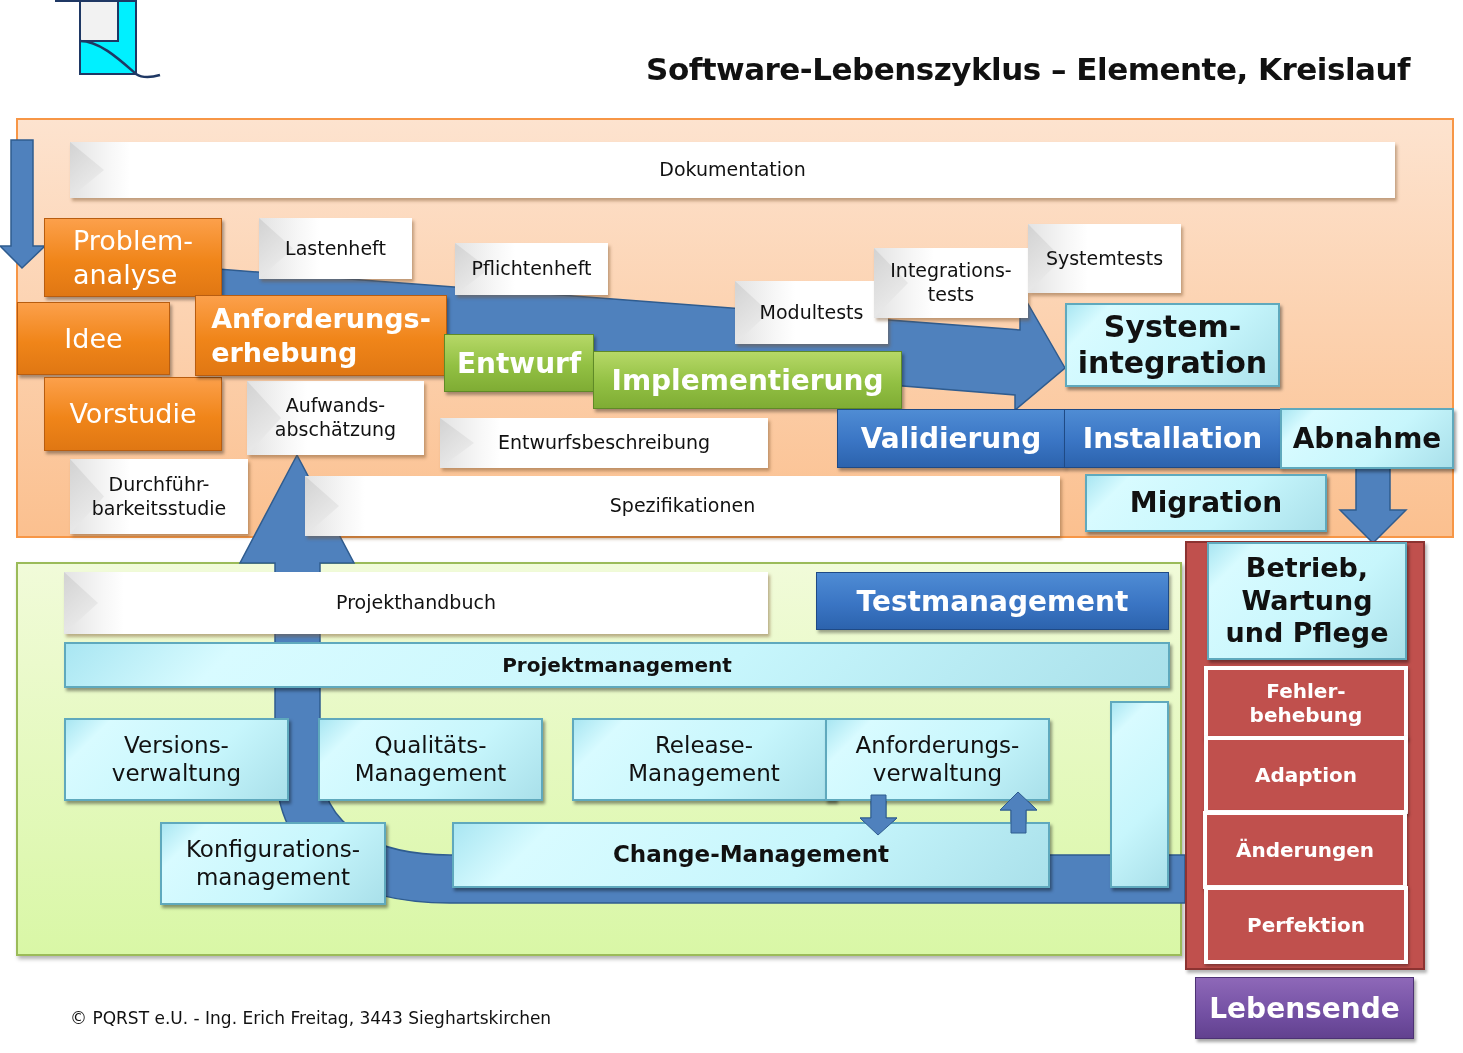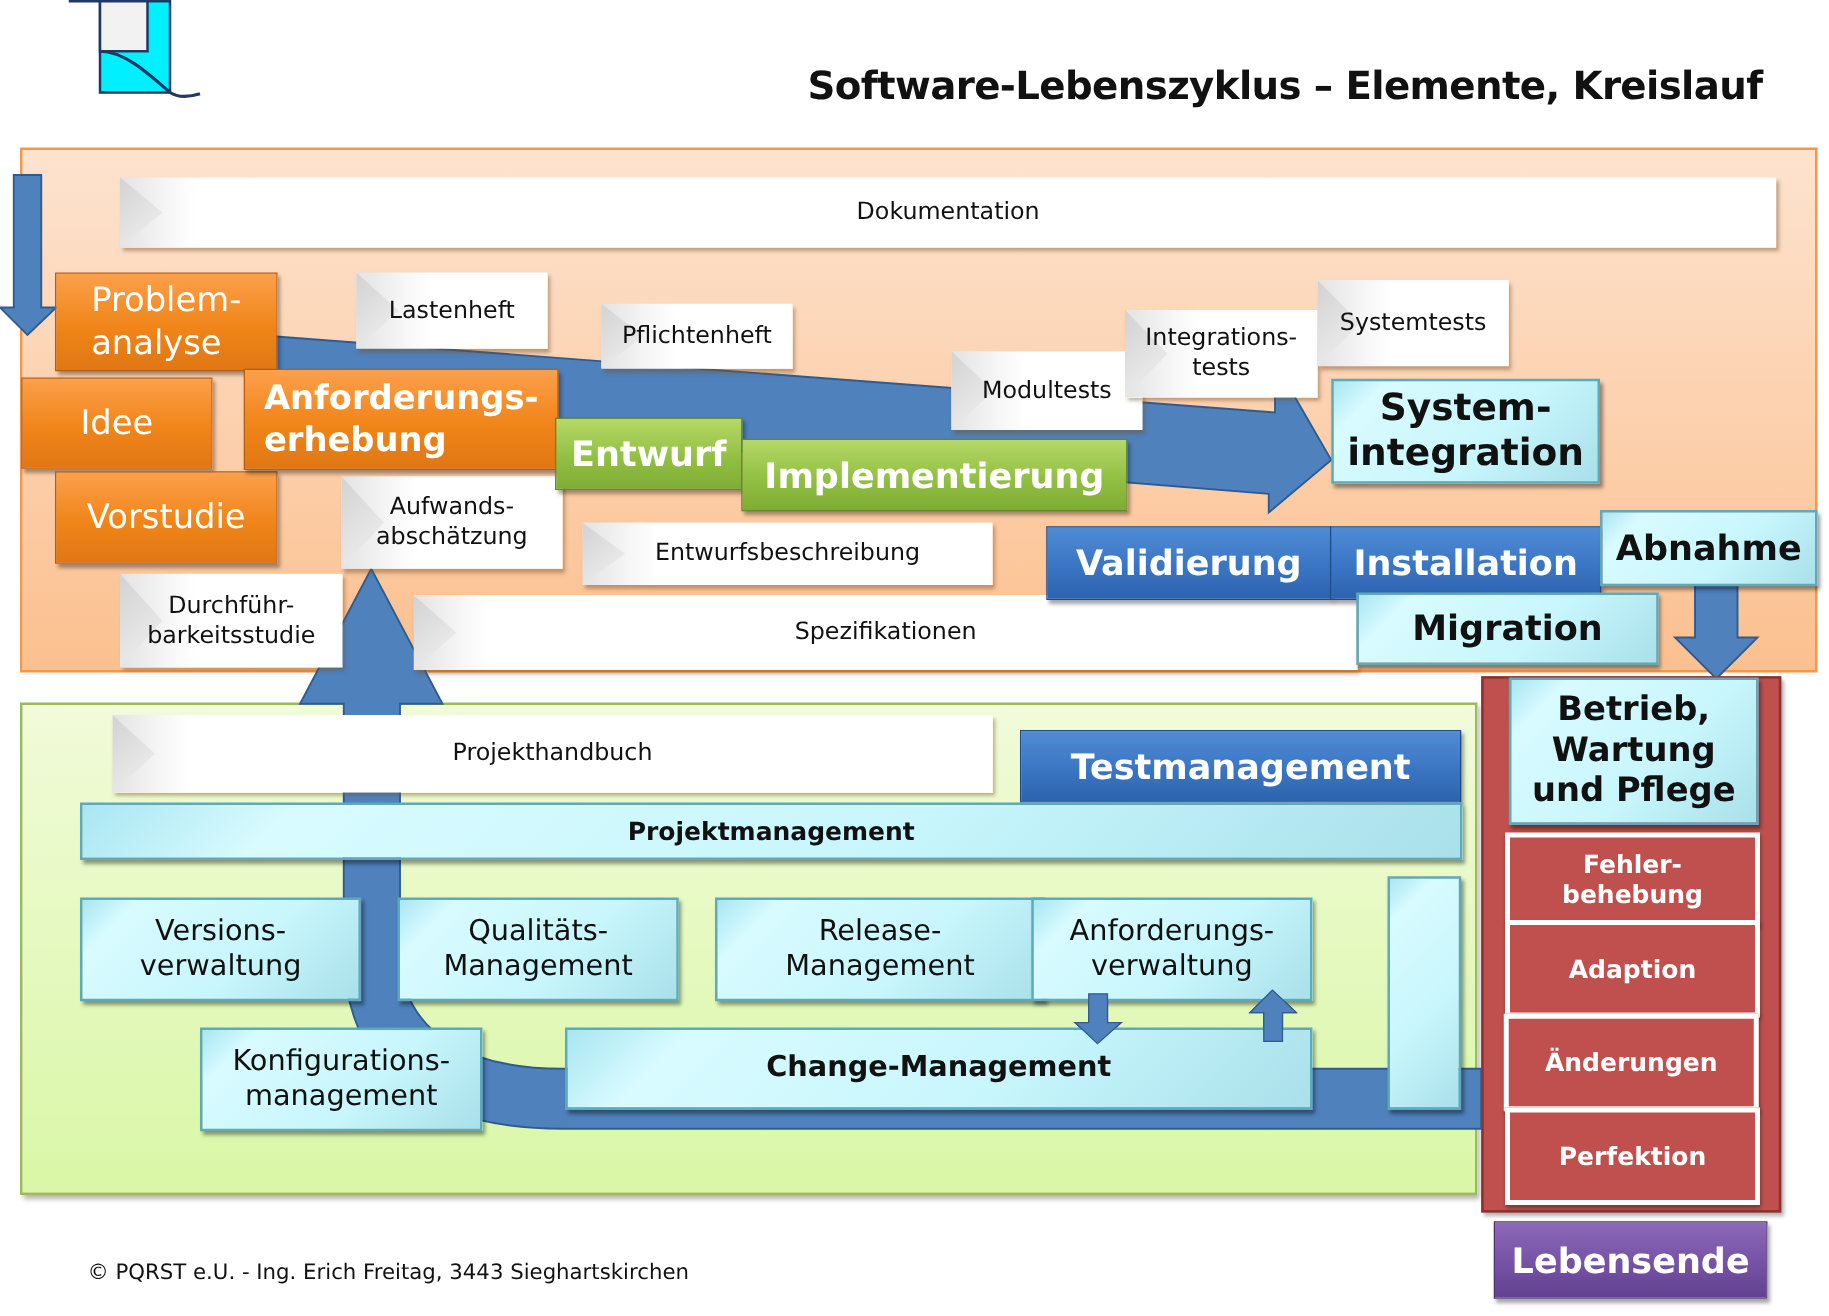--- a/index.html
+++ b/index.html
@@ -11,34 +11,34 @@
   .panel-top { left:16px; top:118px; width:1438px; height:420px; border:2px solid #f79646;
                background:linear-gradient(#fde3cf,#fbc08f); }
   .panel-bottom { left:16px; top:562px; width:1166px; height:394px; border:2px solid #9bbb59;
                background:linear-gradient(#f1fbd9,#d9f7a6); box-shadow:2px 3px 4px rgba(0,0,0,0.3); }
   svg.arrows { position:absolute; left:0; top:0; width:1463px; height:1053px; }
 
   
   .doc { background:linear-gradient(90deg,#e3e3e3 0,#f7f7f7 40px,#ffffff 60px,#ffffff 100%);
          box-shadow:2px 3px 3px rgba(120,80,40,0.45); display:flex; align-items:center;
          justify-content:center; text-align:center; font-size:19px; color:#111; line-height:1.25;
-         font-family:"DejaVu Sans", sans-serif;margin-left:26px; }
+         font-family:"DejaVu Sans", sans-serif; }
   .doc::before { content:""; position:absolute; left:0; top:0; bottom:0; width:34px;
          background:linear-gradient(135deg,#d2d2d2,#f2f2f2); clip-path:polygon(0 0,100% 50%,0 100%); }
   .doc span { position:relative; }
 
   .orange { background:linear-gradient(#fca04b,#f08519 55%,#e07713); border:1px solid #b85d10;
             box-shadow:2px 3px 3px rgba(0,0,0,0.35); color:#fff; display:flex; align-items:center;
             justify-content:center; text-align:left; line-height:1.25; font-size:27px; }
   .green { background:linear-gradient(#b6d867,#92c043 55%,#7fac34); border:1px solid #5f8a27;
            box-shadow:2px 3px 3px rgba(0,0,0,0.35); color:#fff; display:flex; align-items:center;
            justify-content:center; font-weight:bold; font-size:28px; }
   .blue { background:linear-gradient(#4f8cd4,#3a75c4 55%,#2c63ad); border:1px solid #1f4a85;
           box-shadow:2px 3px 3px rgba(0,0,0,0.35); color:#fff; display:flex; align-items:center;
-          justify-content:center; font-weight:bold; font-size:28px;margin-top:12px; }
+          justify-content:center; font-weight:bold; font-size:28px; }
   .cyan { background:linear-gradient(135deg,#a9e6f2 0,#d8fbff 15%,#c7f6fc 60%,#a9e0ea 100%);
           border:2px solid #5fa9bd; box-shadow:2px 3px 3px rgba(0,0,0,0.4); color:#111;
           display:flex; align-items:center; justify-content:center; text-align:center; line-height:1.2; }
   .cyan.bold { font-weight:bold; }
   .red-outer { left:1185px; top:541px; width:240px; height:429px; background:#c0504d;
                border:2px solid #8c3331; box-shadow:2px 3px 3px rgba(0,0,0,0.3); }
   .redbox { background:#c0504d; border:4px solid #fff; color:#fff; font-weight:bold; font-size:20px;
             display:flex; align-items:center; justify-content:center; text-align:center; line-height:1.2;
             box-shadow:1px 2px 3px rgba(0,0,0,0.35); }
   .purple { left:1195px; top:977px; width:219px; height:62px;

